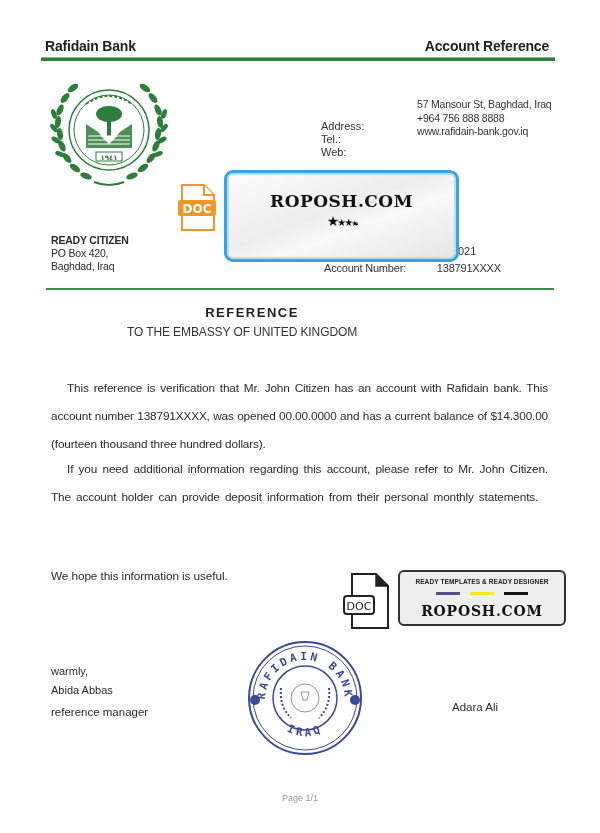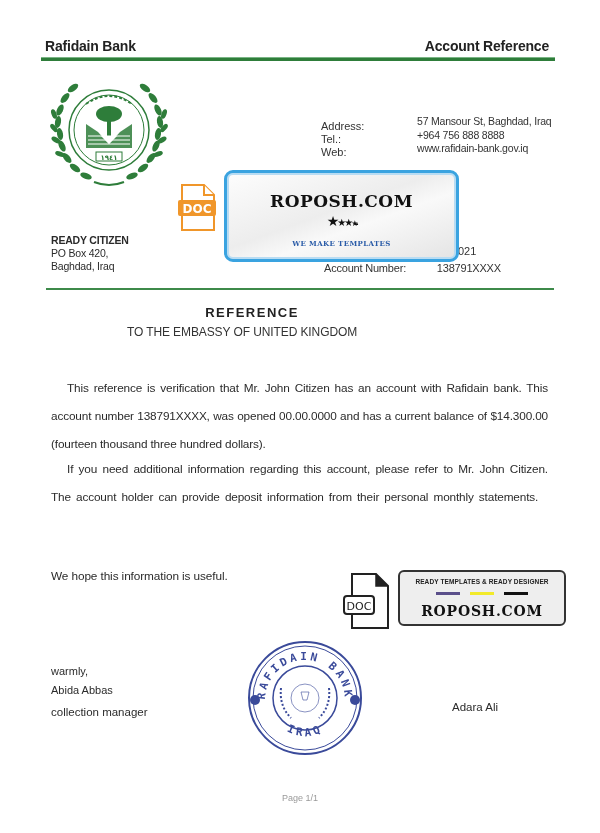--- a/index.html
+++ b/index.html
@@ -12,21 +12,21 @@
     .hdr-left, .hdr-right { top: 38px; font-size: 14px; font-weight: bold; color: #222; letter-spacing: -0.2px; }
     .hdr-left { left: 45px; }
     .hdr-right { right: 51px; }
     .hdr-rule { left: 41px; top: 57px; width: 514px; height: 4px; background: #2e7d3a; border-top: 1px solid #7ab585; }
 
     
     .logo { left: 46px; top: 74px; width: 126px; width: 126px; height: 118px; }
 
     
     .contact-labels { left: 321px; top: 120px; font-size: 11px; line-height: 13px; color: #333; }
-    .contact-values { left: 417px; top: 115px; font-size: 10.5px; line-height: 13.5px; color: #333; letter-spacing: -0.2px; }
+    .contact-values { left: 417px; top: 98px; font-size: 10.5px; line-height: 13.5px; color: #333; letter-spacing: -0.2px; }
 
     
     .recipient { left: 51px; top: 234px; font-size: 10.5px; line-height: 13px; color: #2b2b2b; letter-spacing: -0.2px; }
     .recipient .name { font-weight: bold; }
 
     
     .date-frag { left: 458px; top: 245px; font-size: 11px; color: #333; }
     .acct { left: 324px; top: 262px; font-size: 11px; color: #333; letter-spacing: -0.2px; }
     .acct .lbl { margin-right: 28px; }
 
@@ -162,21 +162,20 @@
     <path d="M4 1 H26 L36 11 V46 H4 Z" fill="#fff" stroke="#f0962a" stroke-width="2"></path>
     <path d="M26 1 V11 H36" fill="#fff" stroke="#f0962a" stroke-width="2"></path>
     <rect x="0" y="16" width="38" height="16" rx="2" fill="#f0962a"></rect>
     <text x="19" y="29" font-size="12" font-weight="bold" text-anchor="middle" fill="#fff" font-family="DejaVu Sans, sans-serif">DOC</text>
   </svg>
 </div>
 
 <div class="abs wm-banner">
   <div class="abs wm-title">ROPOSH.COM</div>
   <div class="abs wm-stars">★<span class="s2">★★</span><span class="s3">★</span><span class="s4">• • •</span></div>
-  <div class="abs wm-sub">WE MAKE TEMPLATES</div>
 </div>
 
 <div class="abs ref-title">REFERENCE</div>
 <div class="abs ref-sub">TO THE EMBASSY OF UNITED KINGDOM</div>
 
 <div class="abs para p1"><span class="indent"></span><span>This reference is verification that Mr. John Citizen has an account with Rafidain bank. This account number 138791XXXX, was opened 00.00.0000 and has a current balance of $14.300.00 (fourteen thousand three hundred dollars).</span></div>
 <div class="abs para p2"><span class="indent"></span><span>If you need additional information regarding this account, please refer to Mr. John Citizen. The account holder can provide deposit information from their personal monthly statements.</span></div>
 
 <div class="abs hope">We hope this information is useful.</div>
 
@@ -195,21 +194,21 @@
     <span style="background:#5a4f8a"></span>
     <span style="background:#f2ea2a"></span>
     <span style="background:#111111"></span>
   </div>
   <div class="abs badge2-title">ROPOSH.COM</div>
 </div>
 
 <div class="abs signoff">
   <div>warmly,</div>
   <div>Abida Abbas</div>
-  <div class="role">collection manager</div>
+  <div class="role">reference manager</div>
 </div>
 <div class="abs sig-right">Adara Ali</div>
 
 <div class="abs stamp">
   <svg viewBox="0 0 120 120" width="120" height="120">
     <defs>
       <path id="arcTop" d="M20 62 A40 40 0 0 1 100 62"></path>
       <path id="arcBot" d="M30 82 A36 36 0 0 0 90 82"></path>
     </defs>
     <g fill="none" stroke="#3a4a9a">

